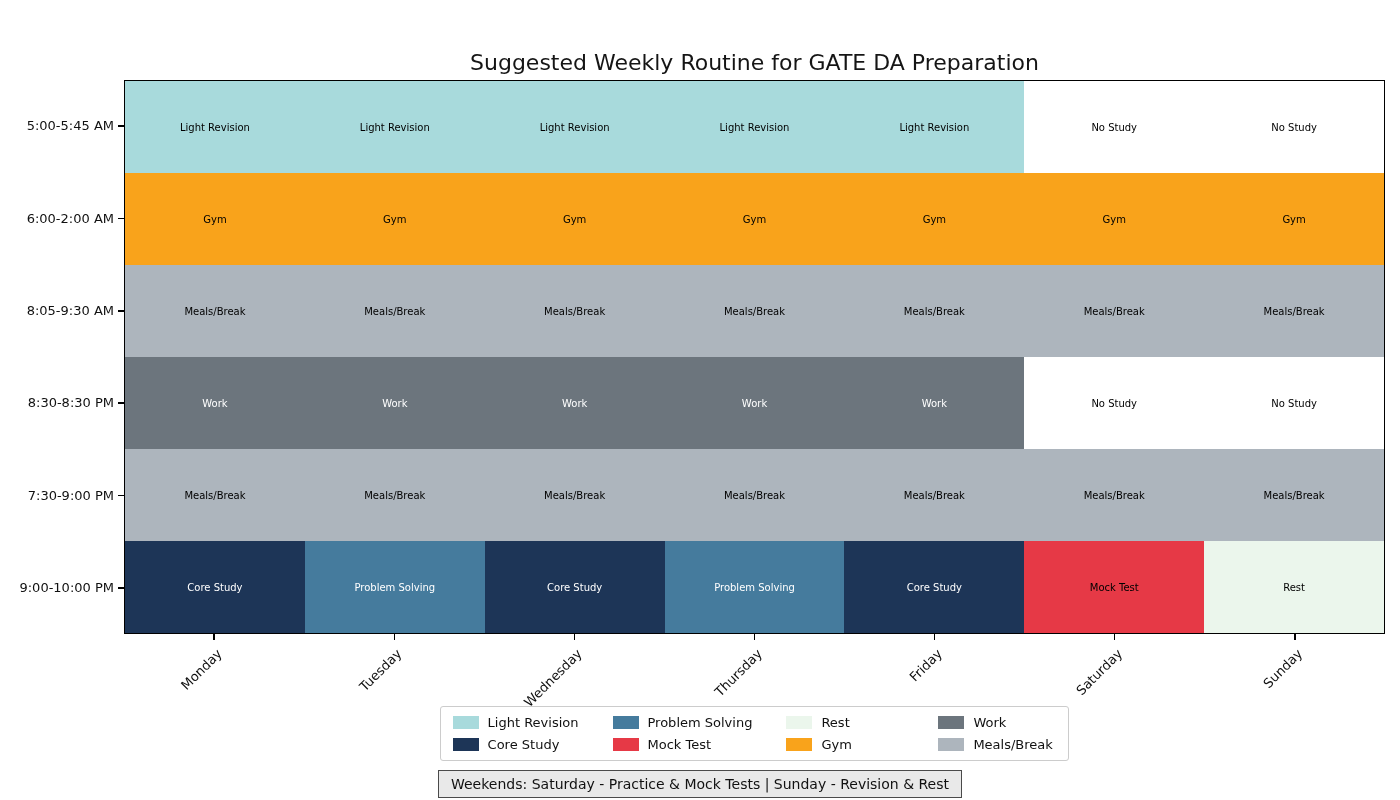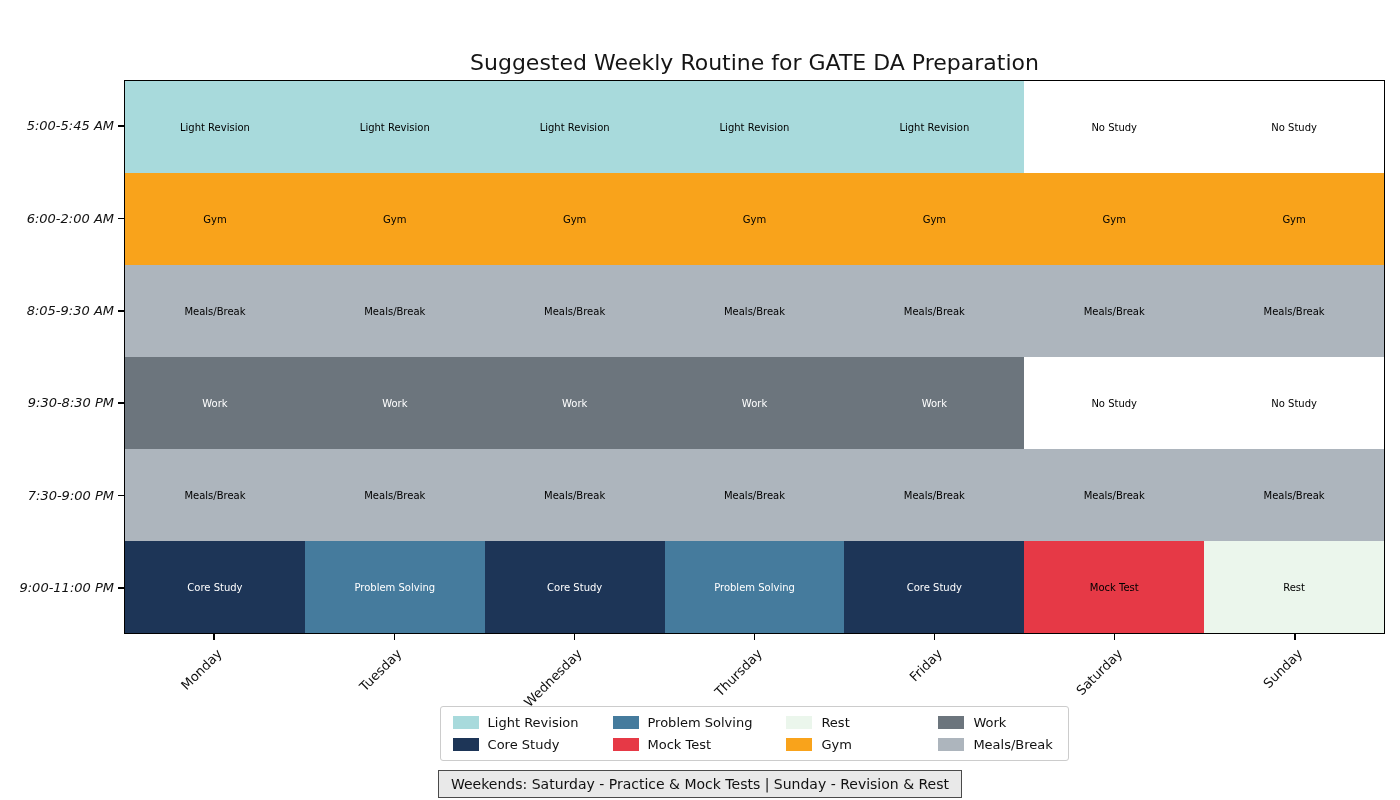--- a/index.html
+++ b/index.html
@@ -32,21 +32,21 @@
   .grid-cell {
     flex: 1;
     display: flex;
     align-items: center;
     justify-content: center;
     font-size: 10px;
     overflow: hidden;
     white-space: nowrap;
   }
   
-  #time-axis { position: absolute; left: 0; top: 80px; width: 118px; height: 554px; font-style: italic; }
+  #time-axis { position: absolute; left: 0; top: 80px; width: 118px; height: 554px; }
   .time-label {
     position: absolute;
     right: 4px;
     width: 114px;
     height: 16px;
     line-height: 16px;
     text-align: right;
     font-size: 13px;
     color: #111111;
     white-space: nowrap;
@@ -161,23 +161,23 @@
         <div class="grid-cell" style="background: rgb(29, 53, 87); color: rgb(255, 255, 255);">Core Study</div>
         <div class="grid-cell" style="background: rgb(230, 57, 70); color: rgb(0, 0, 0);">Mock Test</div>
         <div class="grid-cell" style="background: rgb(235, 246, 236); color: rgb(0, 0, 0);">Rest</div>
       </div>
     </div>
 
   <div id="time-axis">
       <div class="time-label" style="top: 38.1667px;">5:00-5:45 AM</div>
       <div class="time-label" style="top: 130.5px;">6:00-2:00 AM</div>
       <div class="time-label" style="top: 222.833px;">8:05-9:30 AM</div>
-      <div class="time-label" style="top: 315.167px;">9:30-8:30 PM</div>
+      <div class="time-label" style="top: 315.167px;">8:30-8:30 PM</div>
       <div class="time-label" style="top: 407.5px;">7:30-9:00 PM</div>
-      <div class="time-label" style="top: 499.833px;">9:00-11:00 PM</div>
+      <div class="time-label" style="top: 499.833px;">9:00-10:00 PM</div>
     </div>
   <div id="y-ticks">
       <div class="y-tick" style="top: 45.4667px;"></div>
       <div class="y-tick" style="top: 137.8px;"></div>
       <div class="y-tick" style="top: 230.133px;"></div>
       <div class="y-tick" style="top: 322.467px;"></div>
       <div class="y-tick" style="top: 414.8px;"></div>
       <div class="y-tick" style="top: 507.133px;"></div>
     </div>
 

